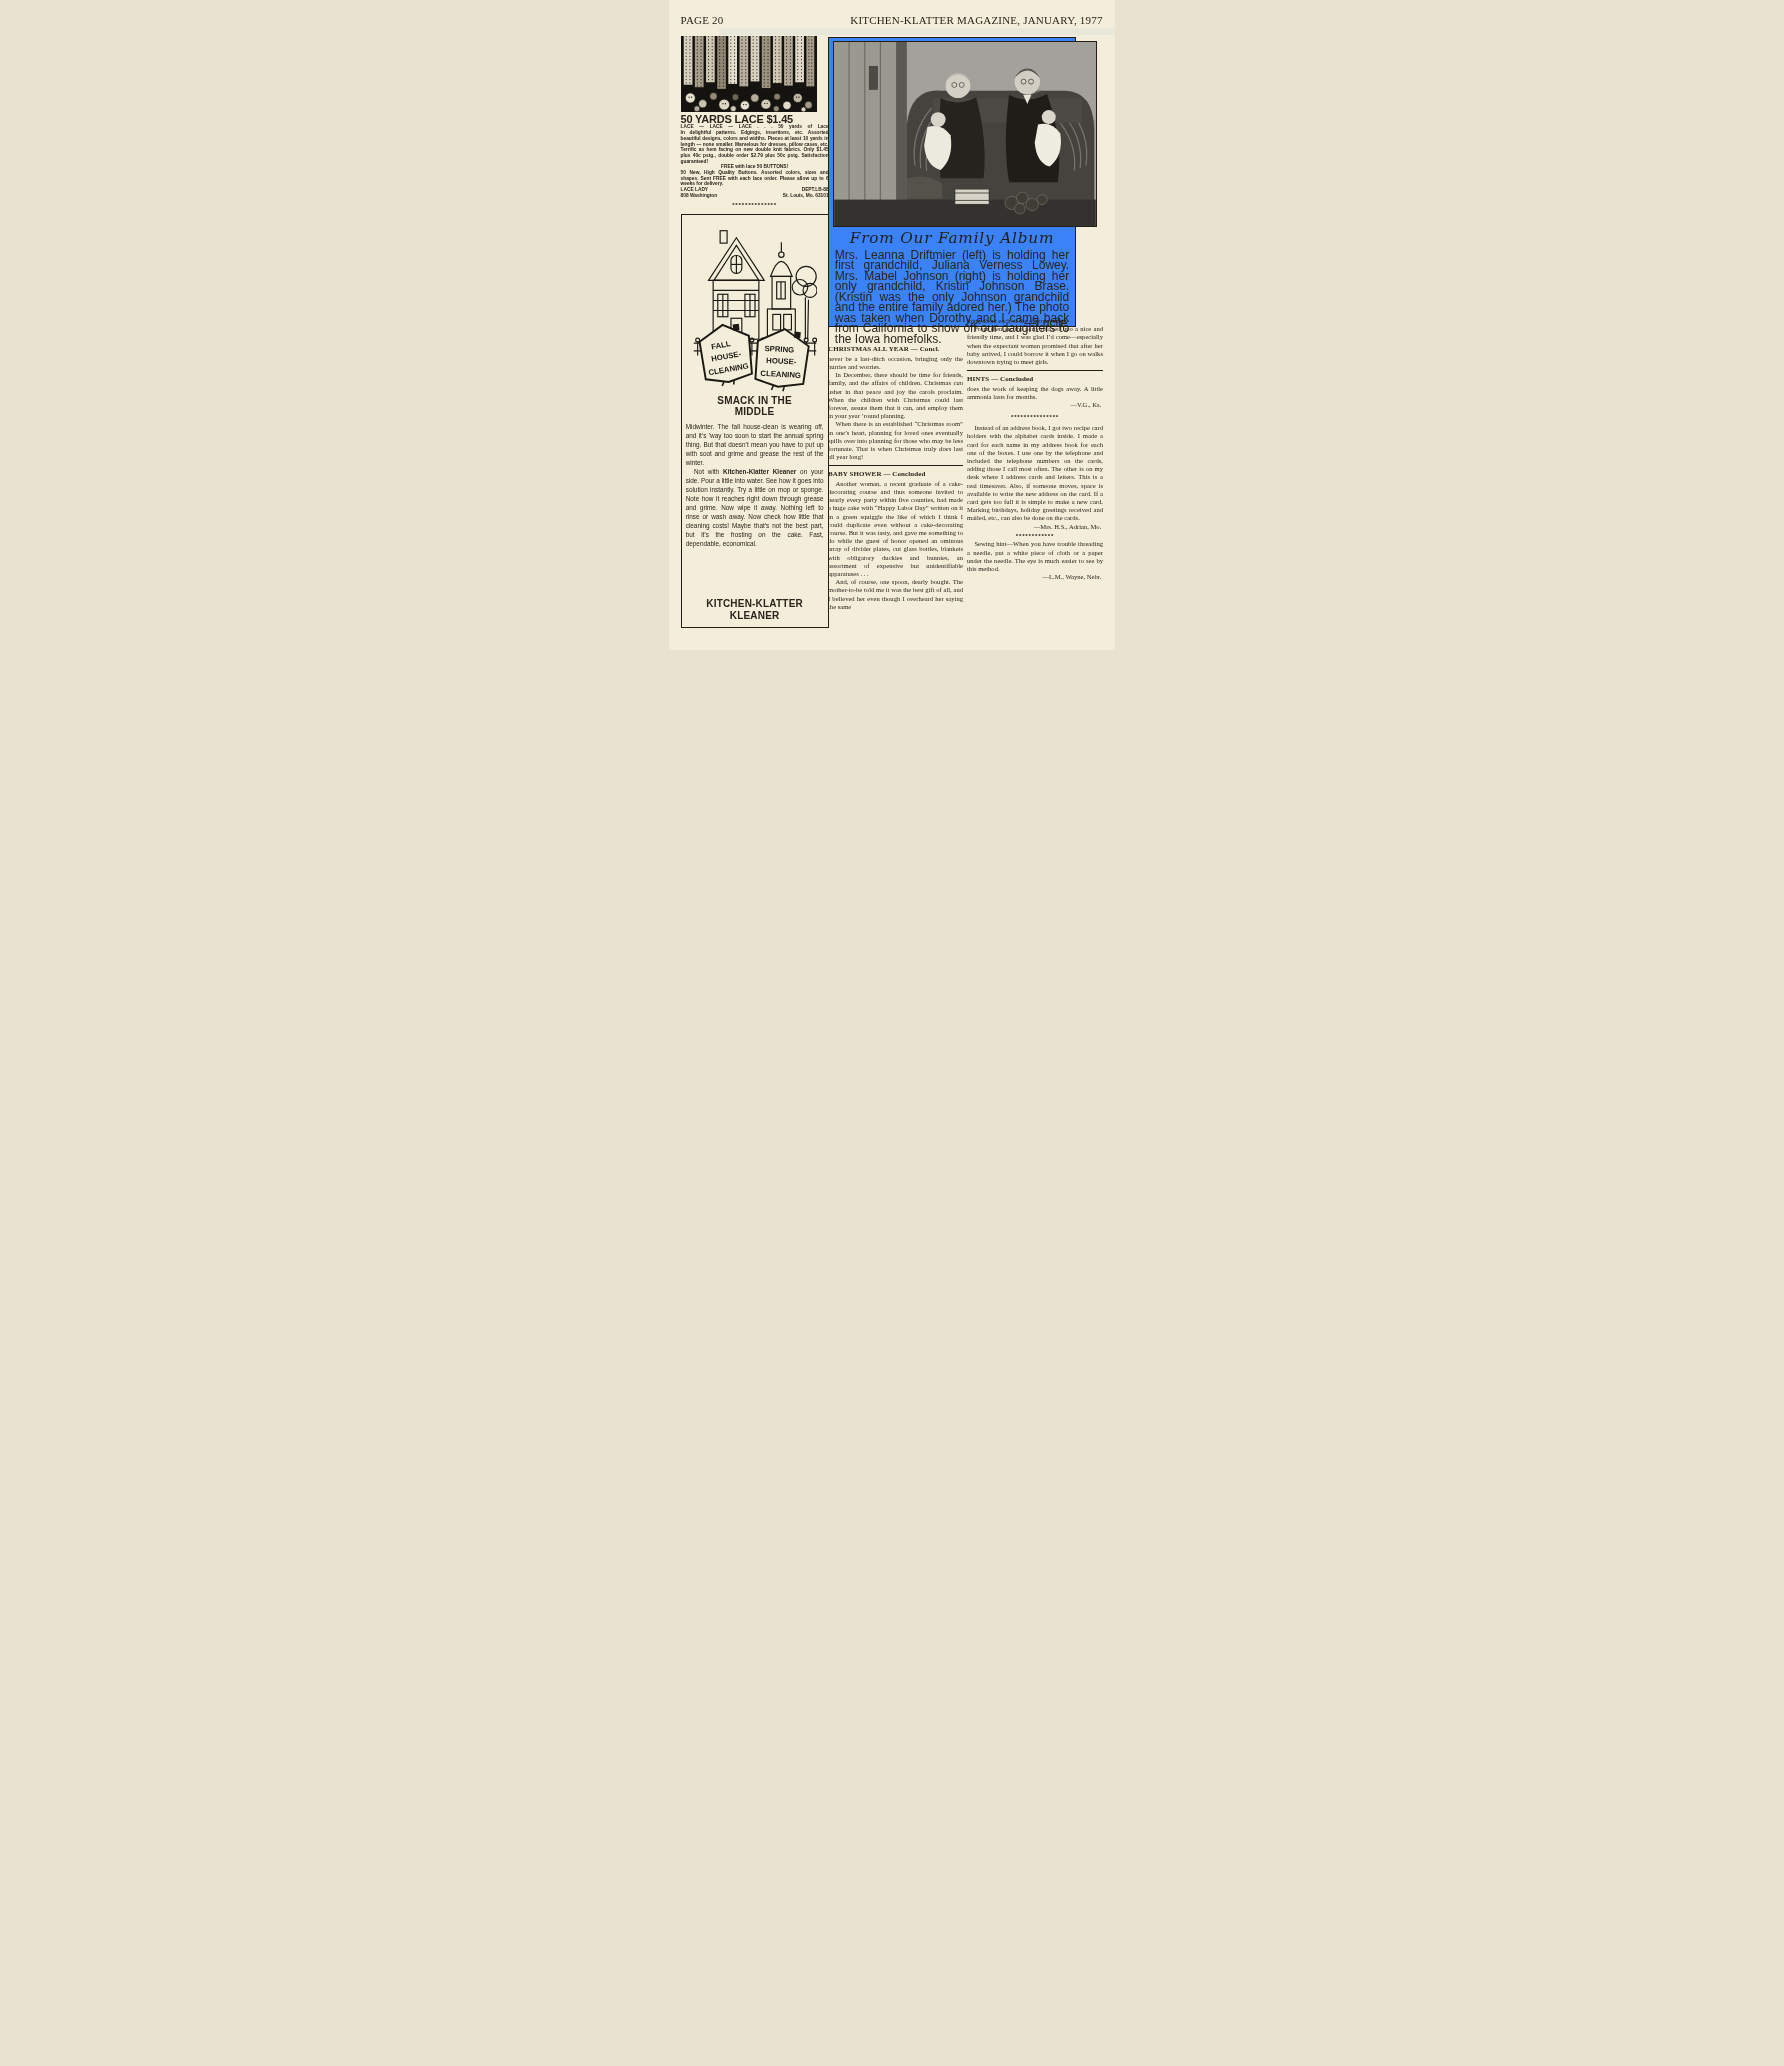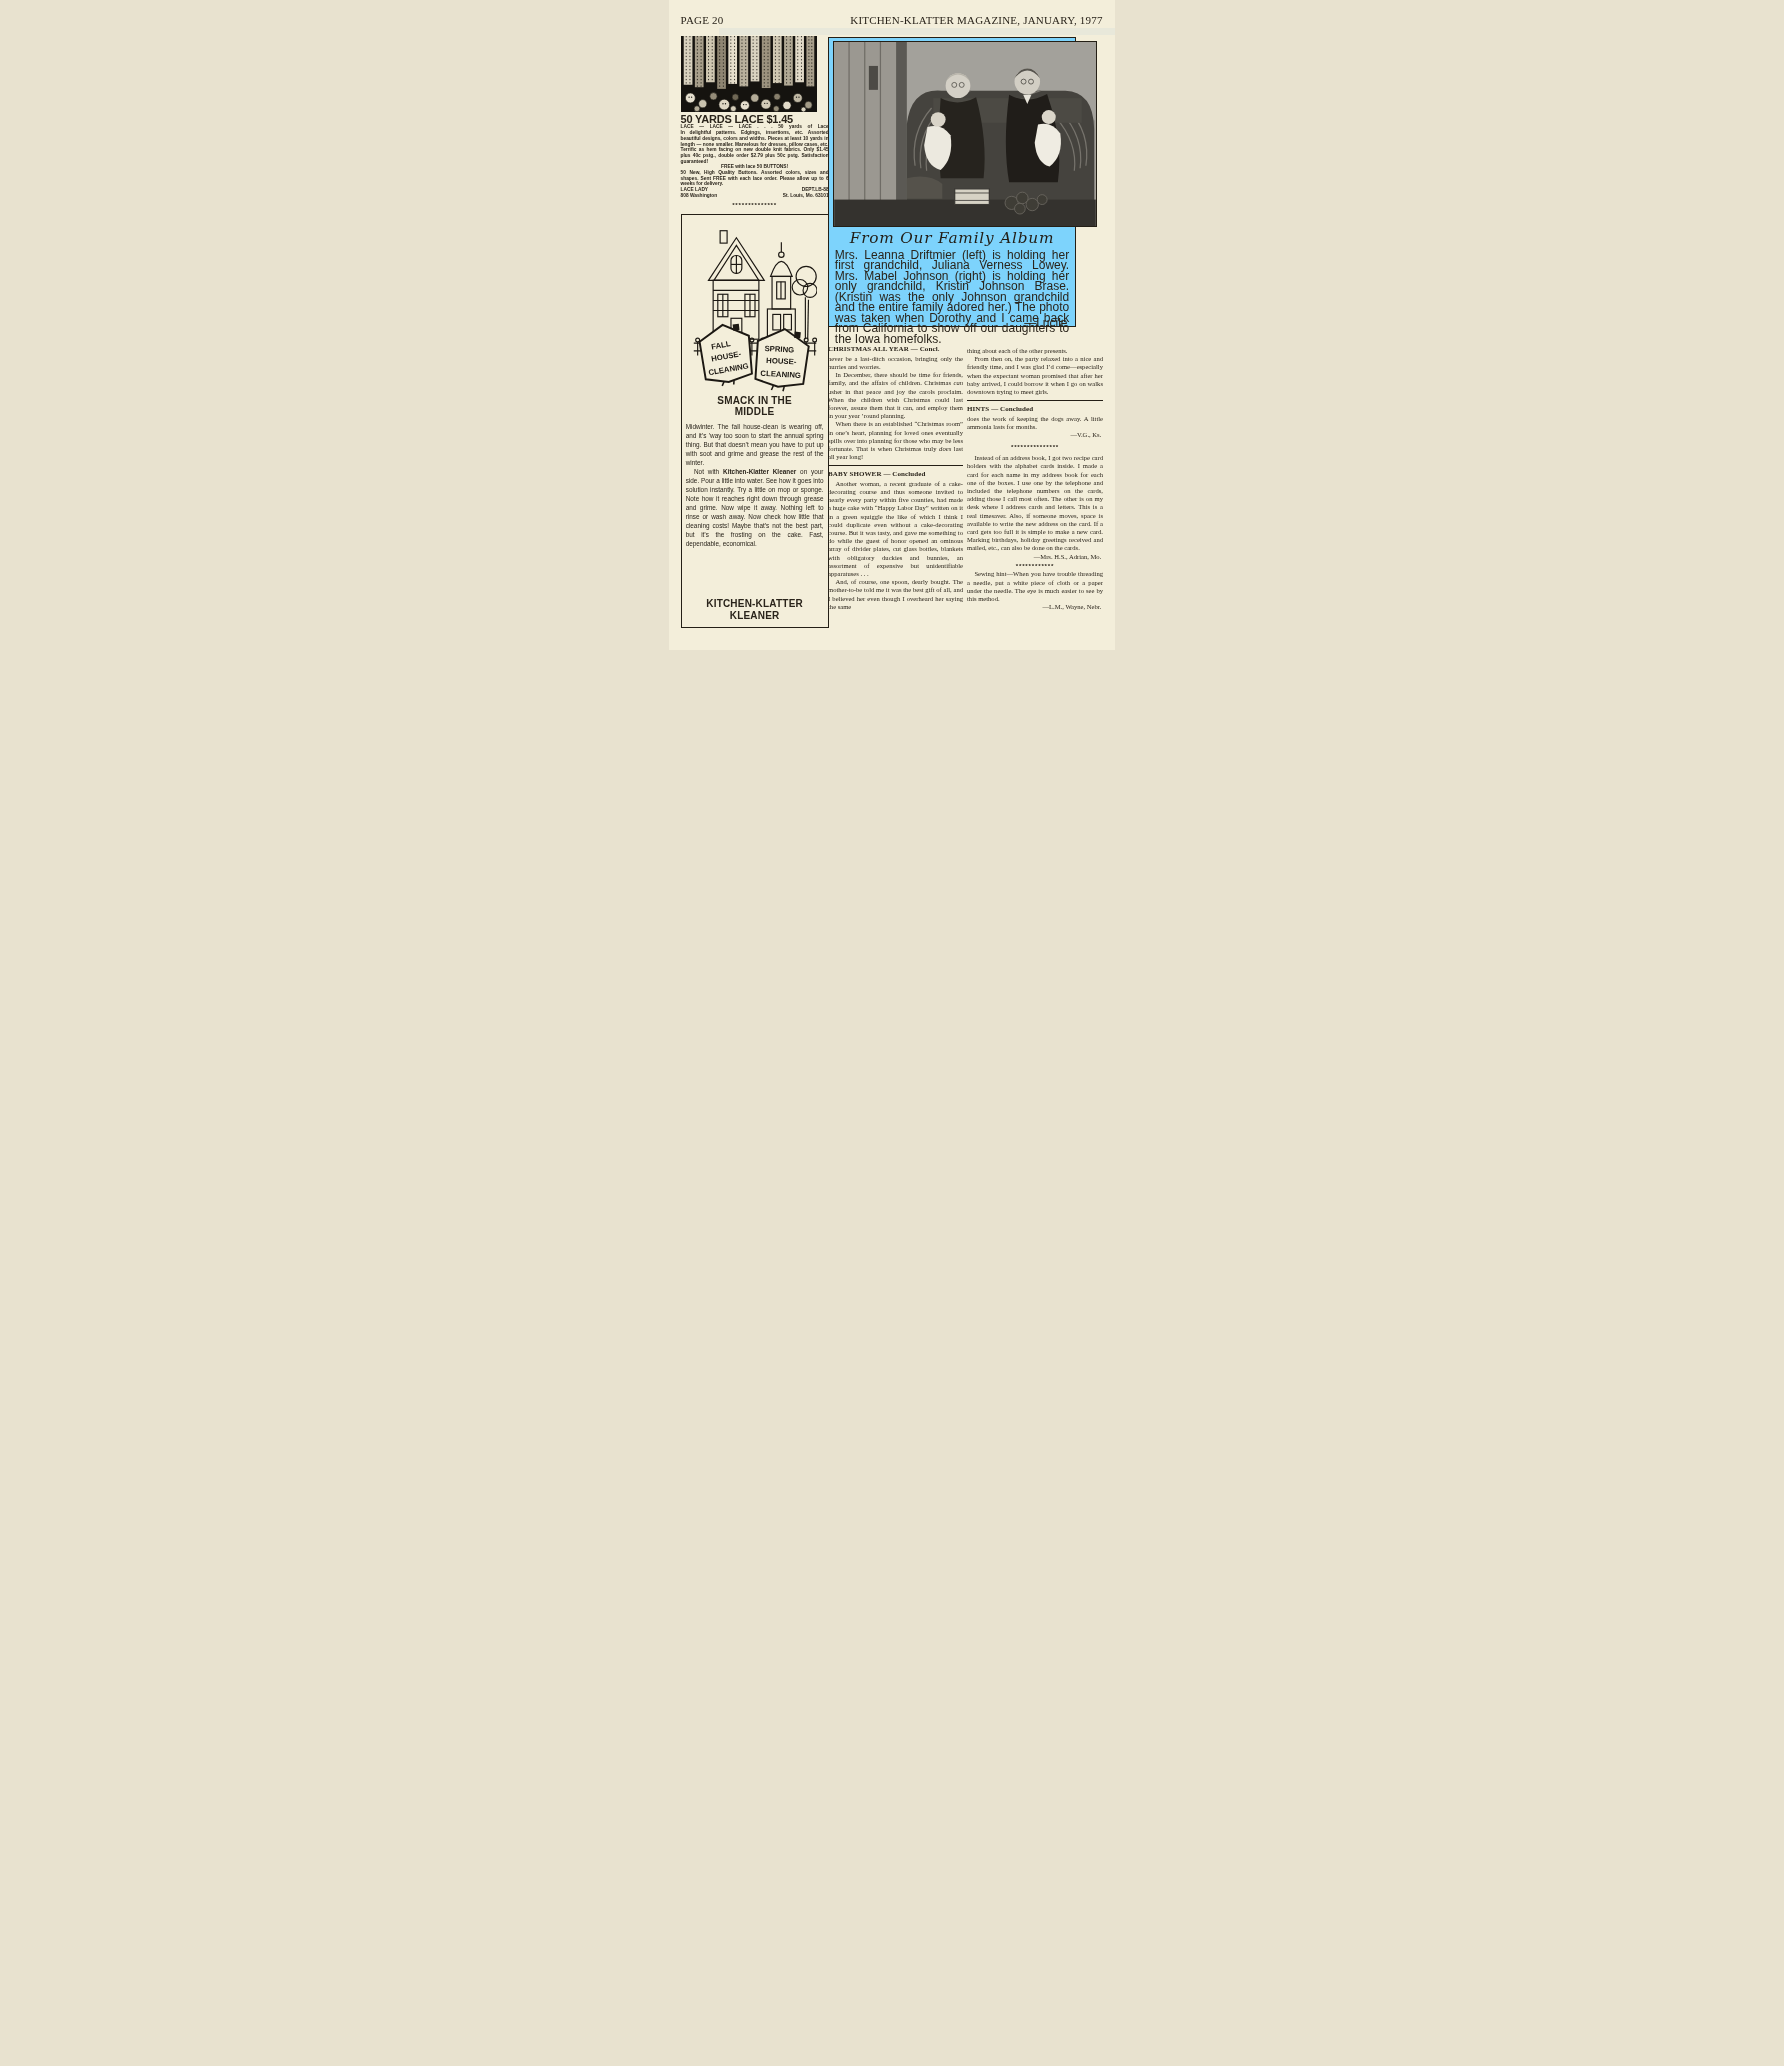--- a/index.html
+++ b/index.html
@@ -58,36 +58,36 @@
   .smack-body + .smack-body{text-indent:8.3px;}
   .kleaner-brand{
     margin-top:auto;text-align:center;
     font-family:"Liberation Sans",sans-serif;font-weight:900;
     font-size:10px;line-height:12px;letter-spacing:0.2px;
   }
   
   .album-box{
     position:absolute;left:159px;top:37px;width:248px;height:290px;
     box-sizing:border-box;border:1.7px solid #241f16;
-    padding:4.1px 5px 3.3px 5px;background:#7dd3fc;
+    padding:4.1px 5px 3.3px 5px;background:#3b82f6;
   }
   .family-photo{display:block;width:262px;height:184px;outline:0.8px solid #241f16;}
   .album-title{
     text-align:center;font-family:"DejaVu Serif",serif;font-style:italic;
     font-size:15.3px;letter-spacing:0.8px;margin:3.3px 0 2.5px 0;color:#221d15;
   }
   .album-caption{
     position:relative;margin:0;padding:0 0.8px;
     font-family:"Liberation Sans",sans-serif;font-size:12px;line-height:10.5px;
     text-align:justify;
   }
   .album-sig{position:absolute;right:2.5px;bottom:16px;}
   
   .col-mid{position:absolute;left:159px;top:345px;width:135px;}
-  .col-right{position:absolute;left:298px;top:347px;width:136px;}
+  .col-right{position:absolute;left:298px;top:317px;width:136px;}
   .art-head{
     font-family:"Liberation Serif",serif;font-weight:700;
     font-size:7px;margin:0 0 1.7px 0;letter-spacing:0.1px;
   }
   .art-p{font-size:6.6px;line-height:8.2px;text-align:justify;margin:0;}
   .art-p.ind{text-indent:7.4px;}
   .col-rule{border:none;border-top:1.2px solid #241f16;margin:4.1px 0 3.7px 0;}
   .attr{font-size:6.6px;line-height:8.3px;text-align:right;margin:0;padding-right:1.7px;}
   .stars2{margin:4.1px 0 3.7px 0;}
   em.word{font-style:italic;}

